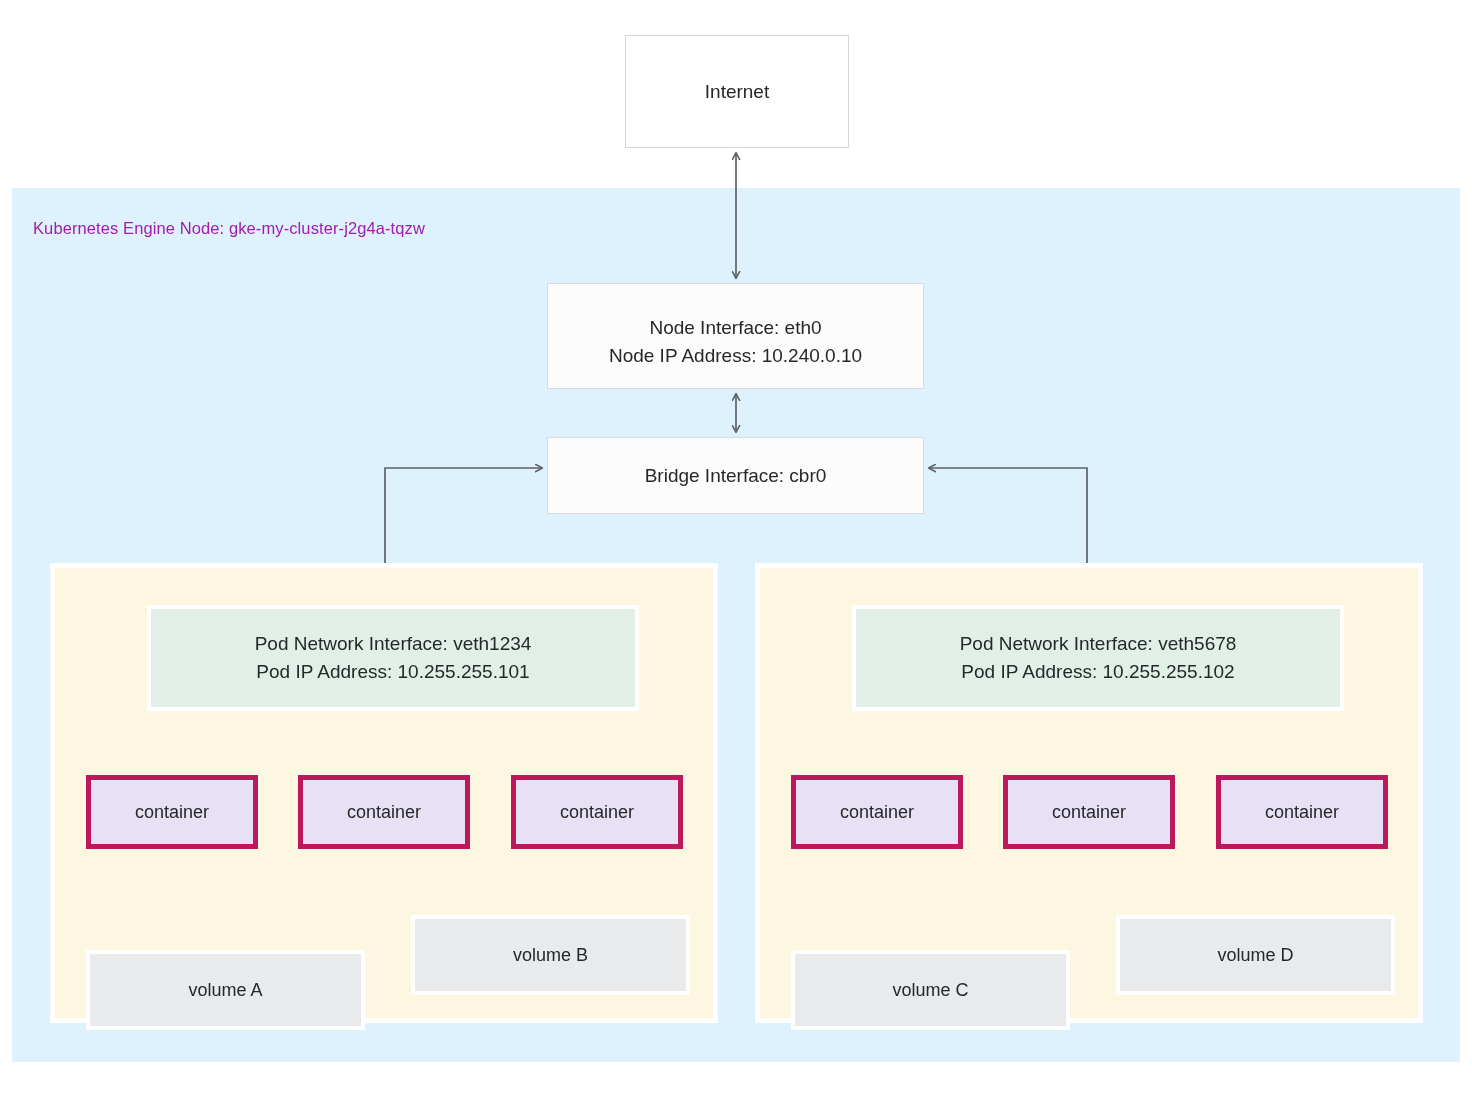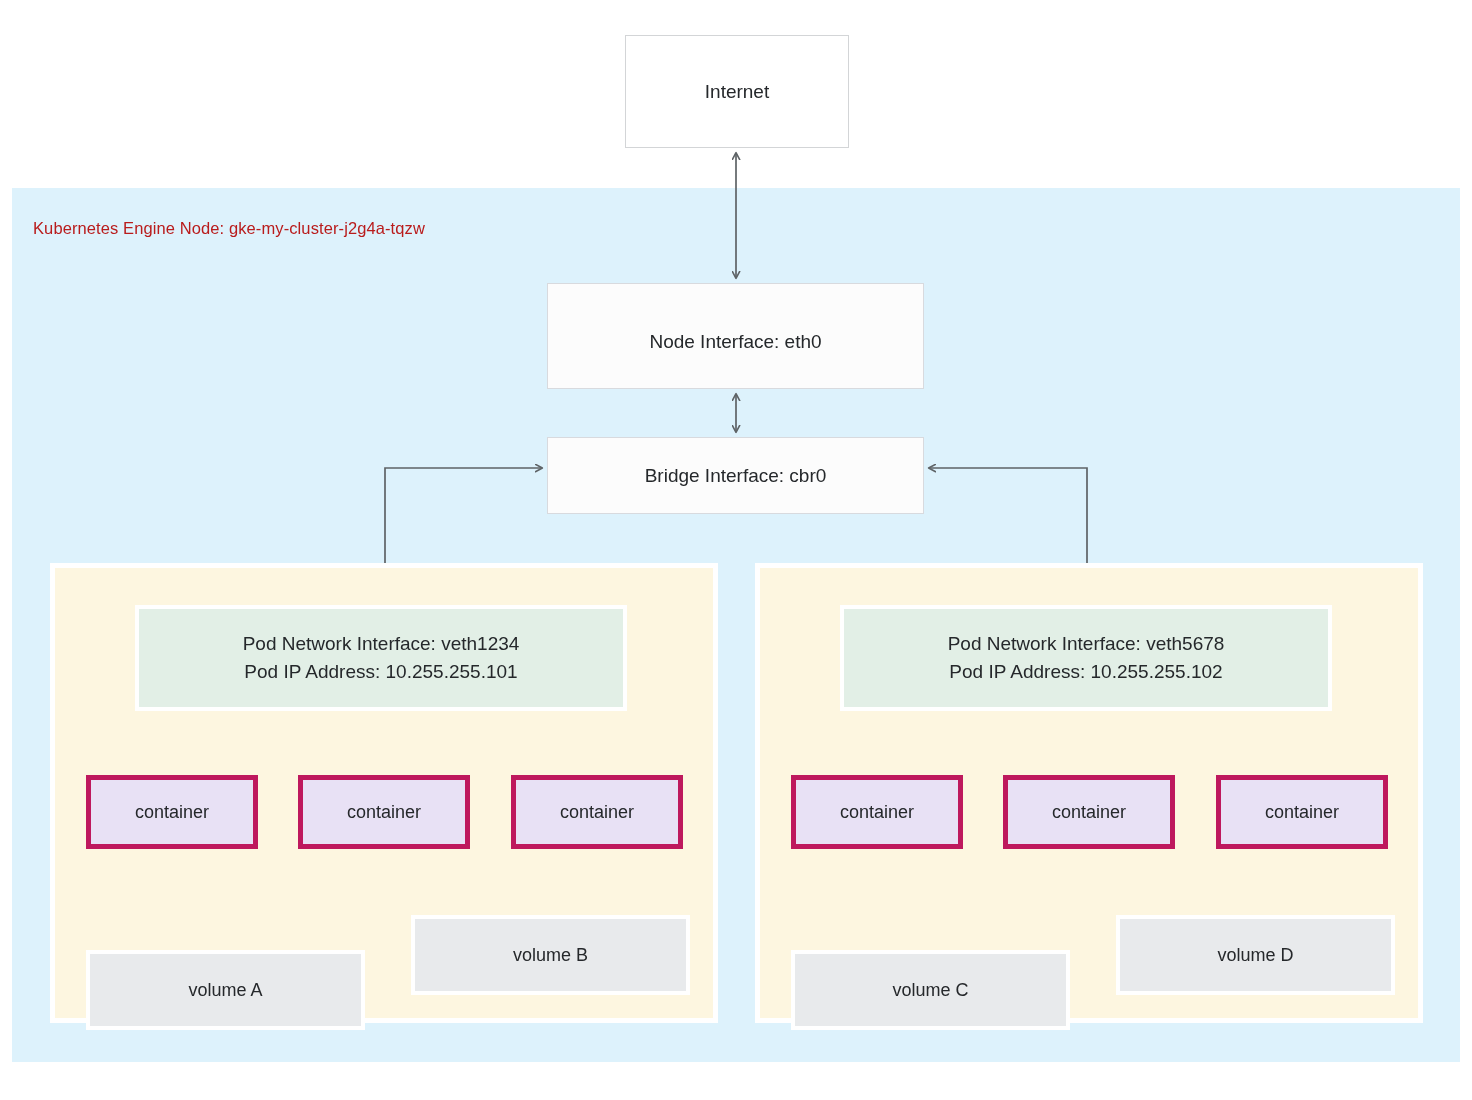--- a/index.html
+++ b/index.html
@@ -12,21 +12,21 @@
   }
   #canvas{position:absolute;left:0;top:0;width:1472px;height:1100px;}
 
   
   .node-region{
     position:absolute;left:12px;top:188px;width:1448px;height:874px;
     background:#ddf2fc;
   }
   .node-label{
     position:absolute;left:33px;top:219px;
-    font-size:16.5px;color:#b91c1c;letter-spacing:.1px;white-space:nowrap;
+    font-size:16.5px;color:#a21caf;letter-spacing:.1px;white-space:nowrap;
   }
 
   
   .box{
     position:absolute;box-sizing:border-box;
     display:flex;align-items:center;justify-content:center;
     text-align:center;color:#25282b;
   }
   .box .lines{line-height:1.45;margin-top:12px;}
 
@@ -45,21 +45,21 @@
 
   
   .pod-group{
     position:absolute;top:563px;height:460px;
     background:#fdf6e0;border:5px solid #ffffff;box-sizing:border-box;
   }
   .pod-left{left:50px;width:668px;}
   .pod-right{left:755px;width:668px;}
 
   .podiface-box{
-    position:absolute;top:37px;left:80px;width:492px;height:106px;
+    position:absolute;top:37px;left:92px;width:492px;height:106px;
     background:#e2efe6;border:4px solid #ffffff;box-sizing:border-box;
     display:flex;align-items:center;justify-content:center;text-align:center;
     color:#25282b;font-size:19px;
   }
   .podiface-box .lines{line-height:1.45;}
 
   .container-box{
     position:absolute;top:207px;width:172px;height:74px;
     background:#e8e1f5;border:5px solid #be185d;box-sizing:border-box;
     display:flex;align-items:center;justify-content:center;
@@ -141,20 +141,21 @@
     </g>
   </svg>
 
   <div class="box internet-box">
     <span>Internet</span>
   </div>
 
   <div class="box nodeiface-box">
     <div class="lines">
       <div>Node Interface: eth0</div>
+      <div>Node IP Address: 10.240.0.10</div>
     </div>
   </div>
 
   <div class="box bridge-box">
     <span>Bridge Interface: cbr0</span>
   </div>
 
   <div class="pod-group pod-left">
     <div class="podiface-box">
       <div class="lines">

